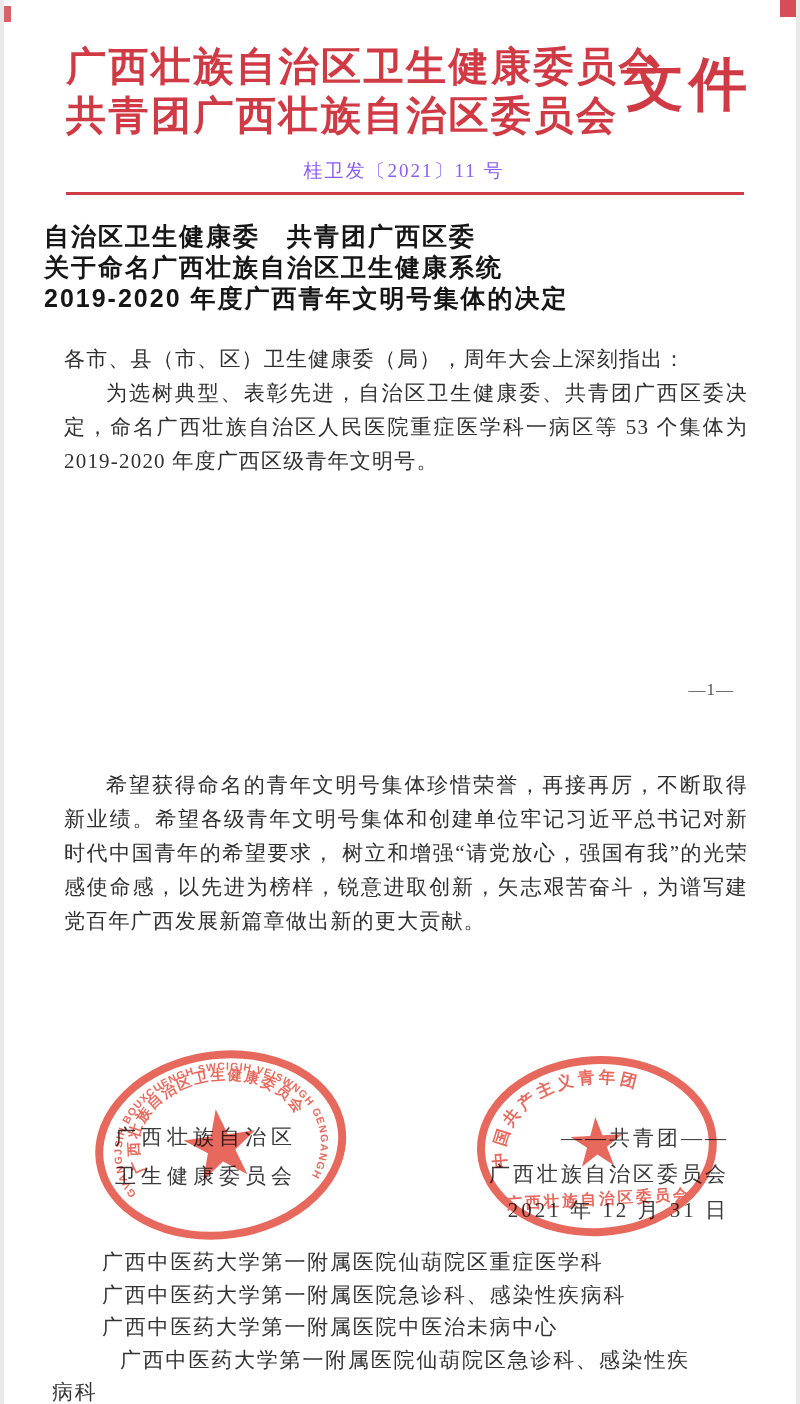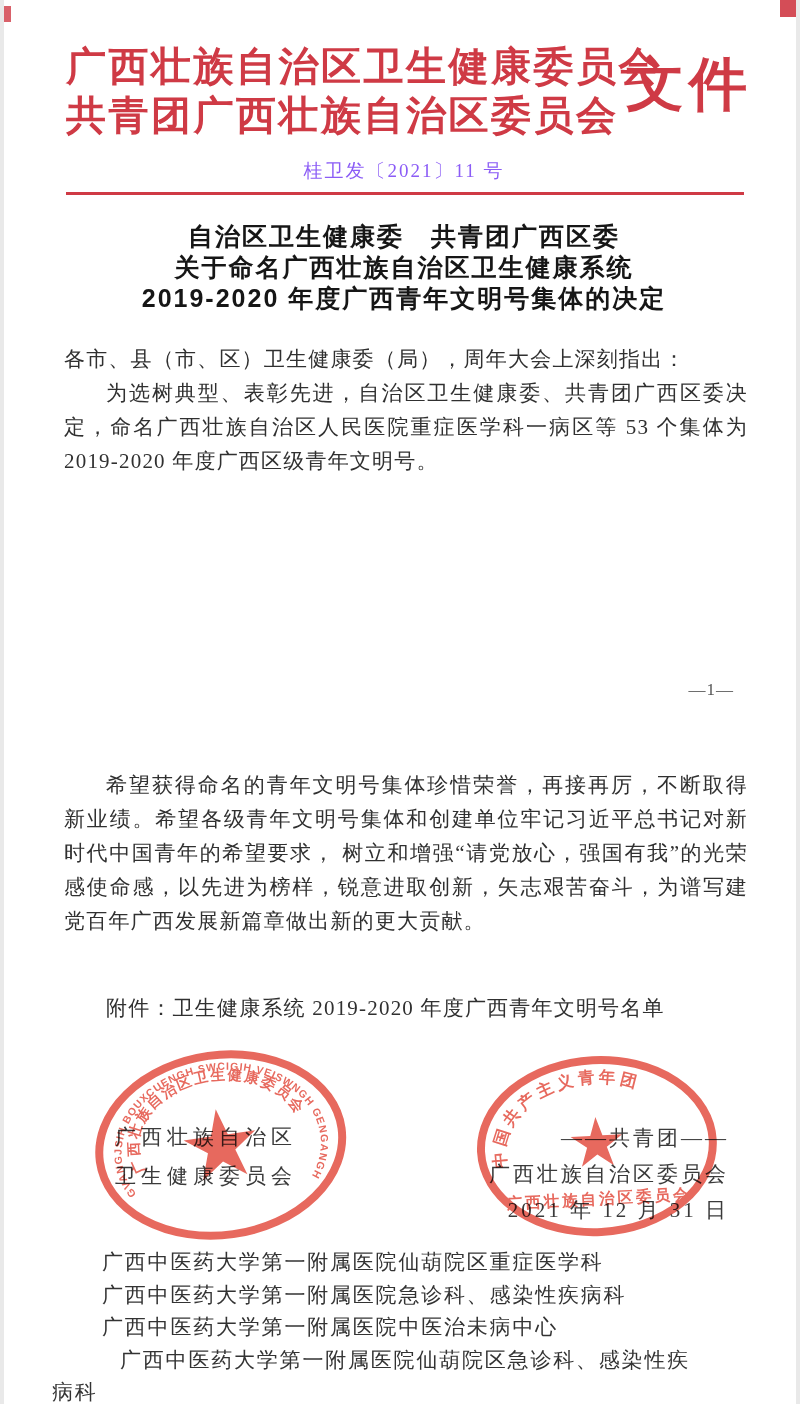--- a/index.html
+++ b/index.html
@@ -33,21 +33,21 @@
     font-size:58px;letter-spacing:5px;line-height:1;white-space:nowrap;
   }
   .doc-number{
     position:absolute;left:0;top:158px;width:800px;text-align:center;
     font-size:19px;letter-spacing:2px;color:#8b5cf6;
   }
   .red-rule{position:absolute;left:62px;top:192px;width:678px;height:3px;background:var(--red);}
 
   
   .title{
-    position:absolute;left:40px;top:221px;width:720px;text-align:center;
+    position:absolute;left:40px;top:221px;width:720px;
     font-family:"Liberation Sans","DejaVu Sans",sans-serif;
     font-weight:bold;color:#161616;
     font-size:25px;line-height:31px;letter-spacing:2px;
   }
 
   
   .body-block{
     position:absolute;left:60px;width:684px;
     font-size:21px;line-height:34px;letter-spacing:1.2px;
     color:#303030;text-align:justify;
@@ -118,21 +118,20 @@
 
   <div class="body-block body-1">
     <div>各市、县（市、区）卫生健康委（局），周年大会上深刻指出：</div>
     <div class="indent">为选树典型、表彰先进，自治区卫生健康委、共青团广西区委决定，命名广西壮族自治区人民医院重症医学科一病区等 53 个集体为 2019-2020 年度广西区级青年文明号。</div>
   </div>
   <div class="page-num">—1—</div>
 
   <div class="body-block body-2">
     <div class="indent">希望获得命名的青年文明号集体珍惜荣誉，再接再厉，不断取得新业绩。希望各级青年文明号集体和创建单位牢记习近平总书记对新时代中国青年的希望要求， 树立和增强“请党放心，强国有我”的光荣感使命感，以先进为榜样，锐意进取创新，矢志艰苦奋斗，为谱写建党百年广西发展新篇章做出新的更大贡献。</div>
   </div>
-  <div class="attachment">附件：卫生健康系统 2019-2020 年度广西青年文明号名单</div>
 
   <div class="sig-area">
 
     <div class="sig-text sig-left">
       <div>广西壮族自治区</div>
       <div>卫生健康委员会</div>
     </div>
 
     <div class="sig-text sig-right">
       <div>——共青团——</div>

